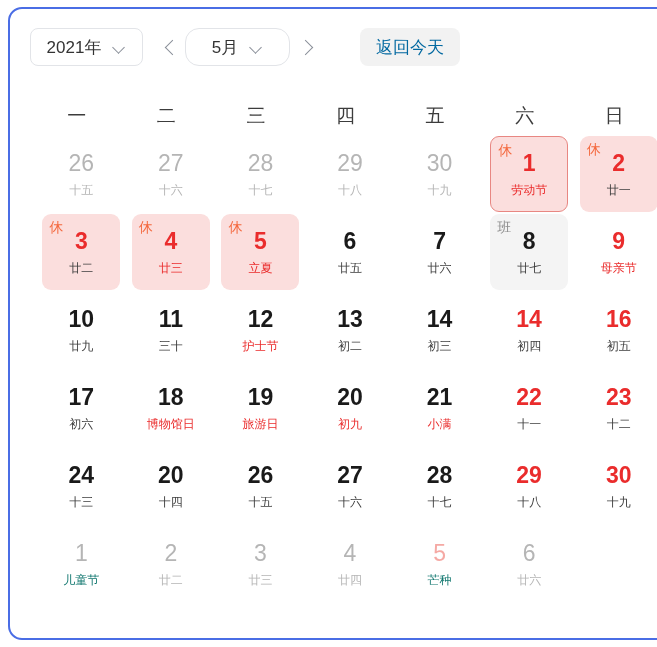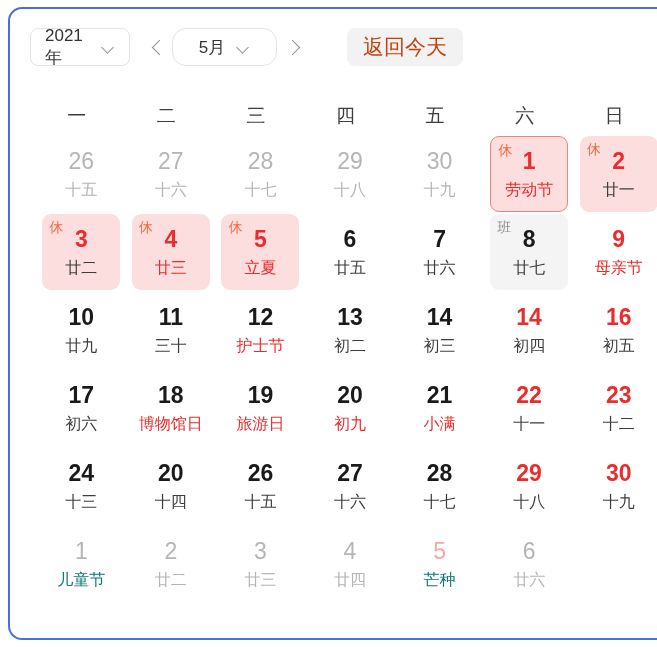--- a/index.html
+++ b/index.html
@@ -49,21 +49,21 @@
     display: inline-flex;
     align-items: center;
     justify-content: center;
     gap: 12px;
     padding: 0 14px;
     font-size: 17px;
     color: #333333;
     cursor: pointer;
     user-select: none;
   }
-  #year-select { width: 100px; }
+  #year-select { width: 113px; }
   #month-select { width: 105px; border-radius: 14px; }
   #holiday-select { width: 125px; }
 
   .chev-down {
     width: 13px; height: 8px;
     flex: 0 0 auto;
     position: relative;
   }
   .chev-down::before {
     content: "";
@@ -99,22 +99,22 @@
     border-bottom: 1.7px solid #8a8f99;
   }
   #prev-month-button .glyph::before { transform: rotate(45deg); }
   #next-month-button .glyph::before { transform: rotate(-135deg); left: 0px; }
 
   #today-button {
     height: 38px;
     border: 0;
     border-radius: 8px;
     background: #f2f2f2;
-    color: #c2410c;
-    font-size: 21px;
+    color: #0369a1;
+    font-size: 17px;
     font-family: inherit;
     padding: 0 16px;
     cursor: pointer;
     user-select: none;
   }
 
   .spacer-sm { width: 12px; }
   .spacer-lg { width: 28px; }
 
   
@@ -162,21 +162,21 @@
     margin-left: 9px;
   }
   .day-num {
     font-size: 23px;
     font-weight: bold;
     line-height: 1;
     color: #1a1a1a;
     margin-bottom: 9px;
   }
   .day-sub {
-    font-size: 16px;
+    font-size: 12px;
     line-height: 1;
     color: #3c3c3c;
   }
   .day-badge {
     position: absolute;
     left: 7px;
     top: 6px;
     font-size: 14px;
     line-height: 1;
   }

